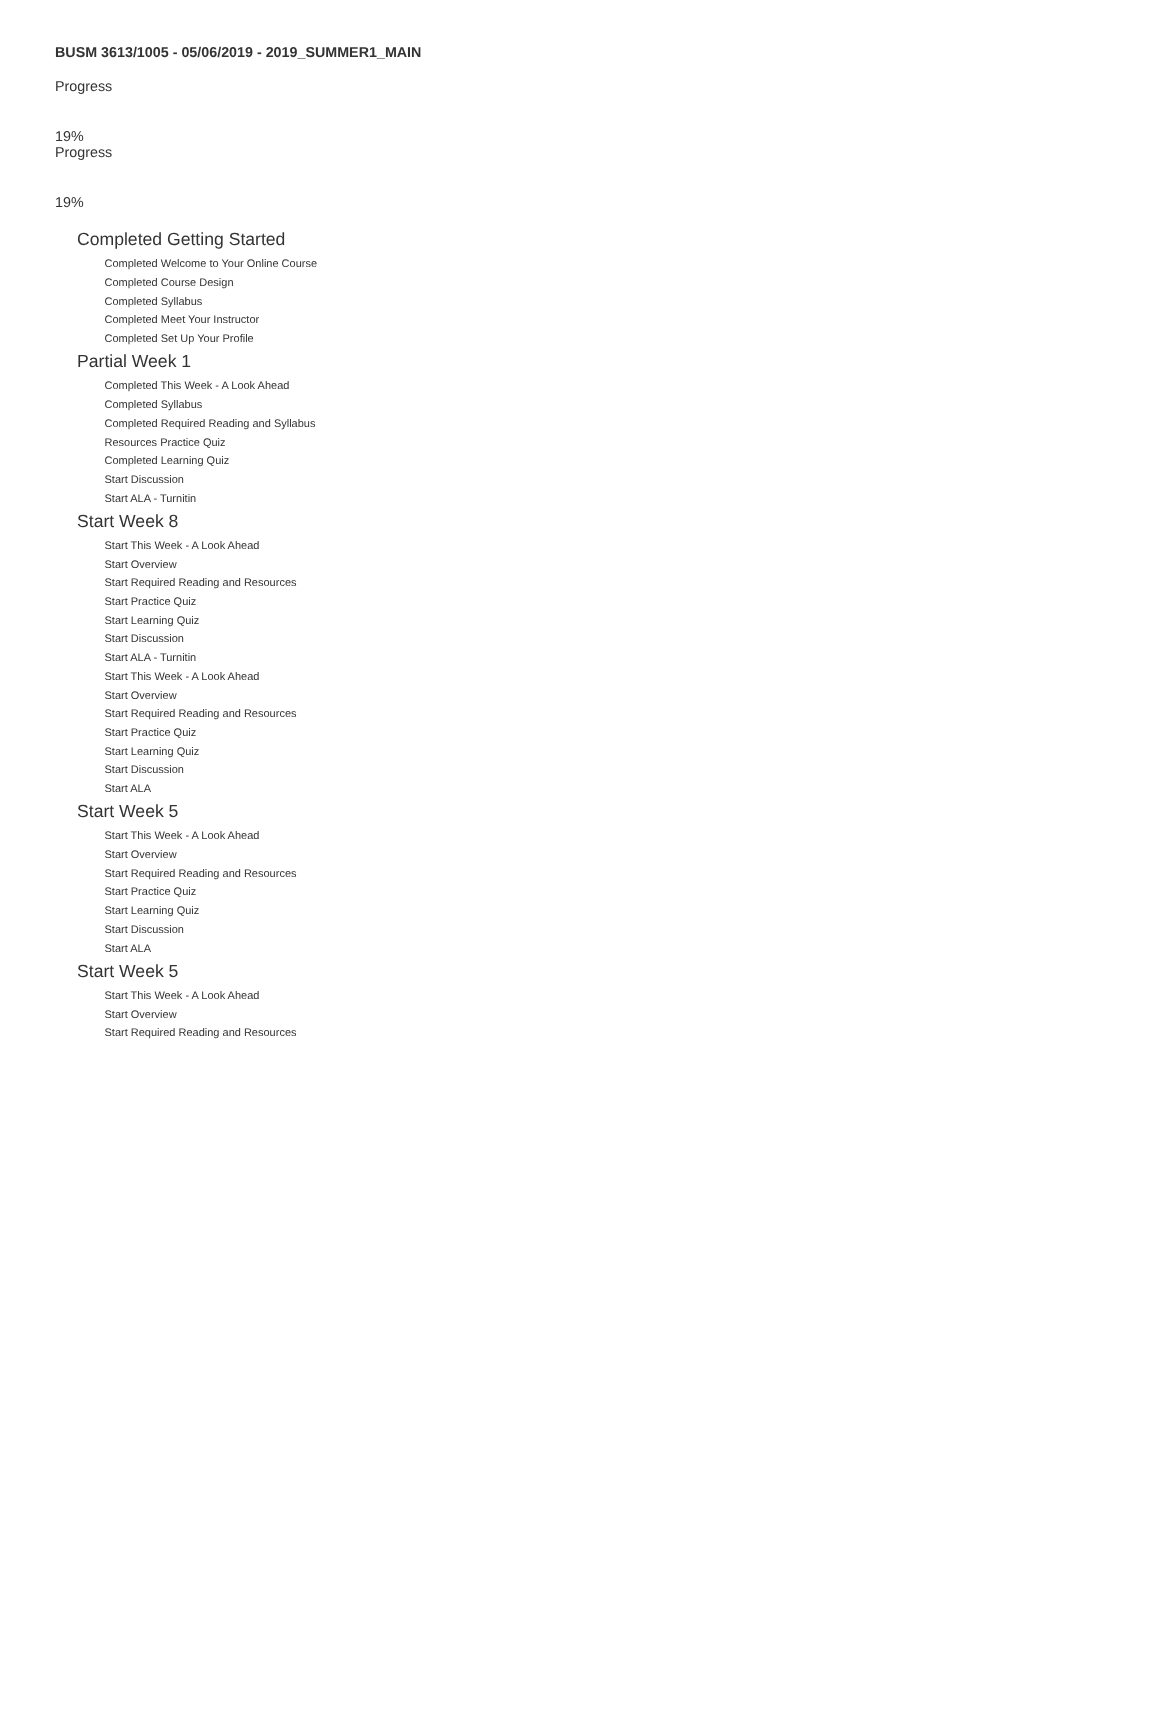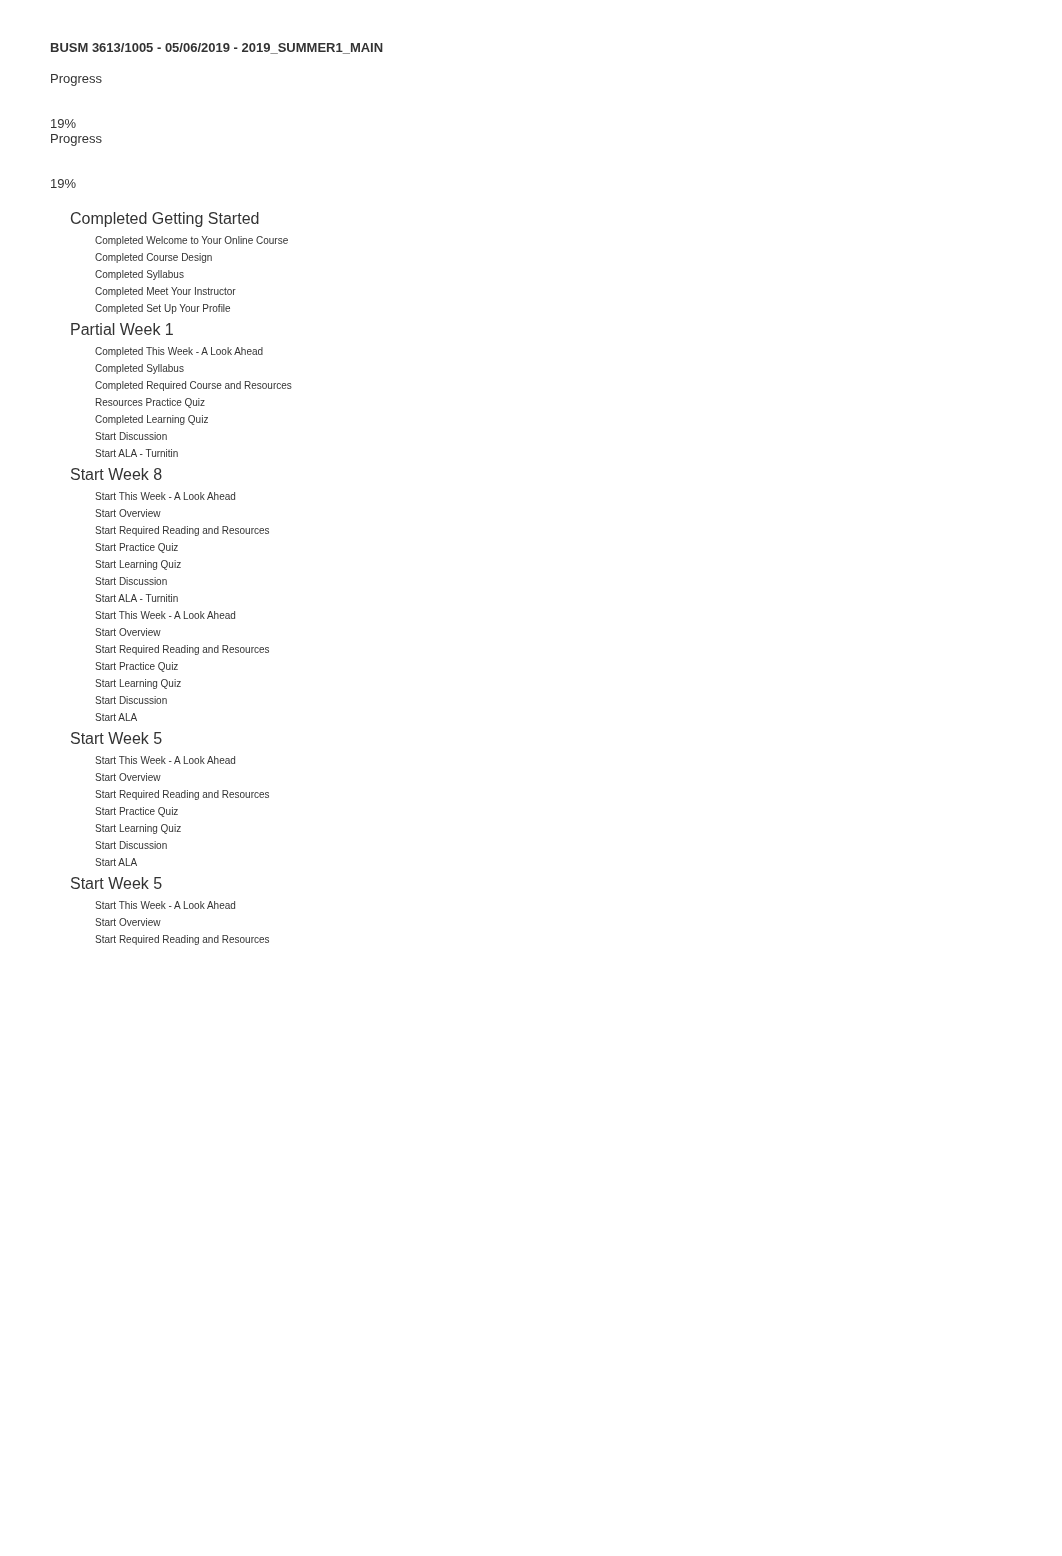--- a/index.html
+++ b/index.html
@@ -73,21 +73,21 @@
 <div class="tree" id="tree-container">
 <div class="tree-item level1">Completed Getting Started</div>
     <div class="tree-item level2">Completed Welcome to Your Online Course</div>
     <div class="tree-item level2">Completed Course Design</div>
     <div class="tree-item level2">Completed Syllabus</div>
     <div class="tree-item level2">Completed Meet Your Instructor</div>
     <div class="tree-item level2">Completed Set Up Your Profile</div>
     <div class="tree-item level1">Partial Week 1</div>
     <div class="tree-item level2">Completed This Week - A Look Ahead</div>
     <div class="tree-item level2">Completed Syllabus</div>
-    <div class="tree-item level2">Completed Required Course and Resources</div>
+    <div class="tree-item level2">Completed Required Reading and Syllabus</div>
     <div class="tree-item level2">Resources Practice Quiz</div>
     <div class="tree-item level2">Completed Learning Quiz</div>
     <div class="tree-item level2">Start Discussion</div>
     <div class="tree-item level2">Start ALA - Turnitin</div>
     <div class="tree-item level1">Start Week 8</div>
     <div class="tree-item level2">Start This Week - A Look Ahead</div>
     <div class="tree-item level2">Start Overview</div>
     <div class="tree-item level2">Start Required Reading and Resources</div>
     <div class="tree-item level2">Start Practice Quiz</div>
     <div class="tree-item level2">Start Learning Quiz</div>

